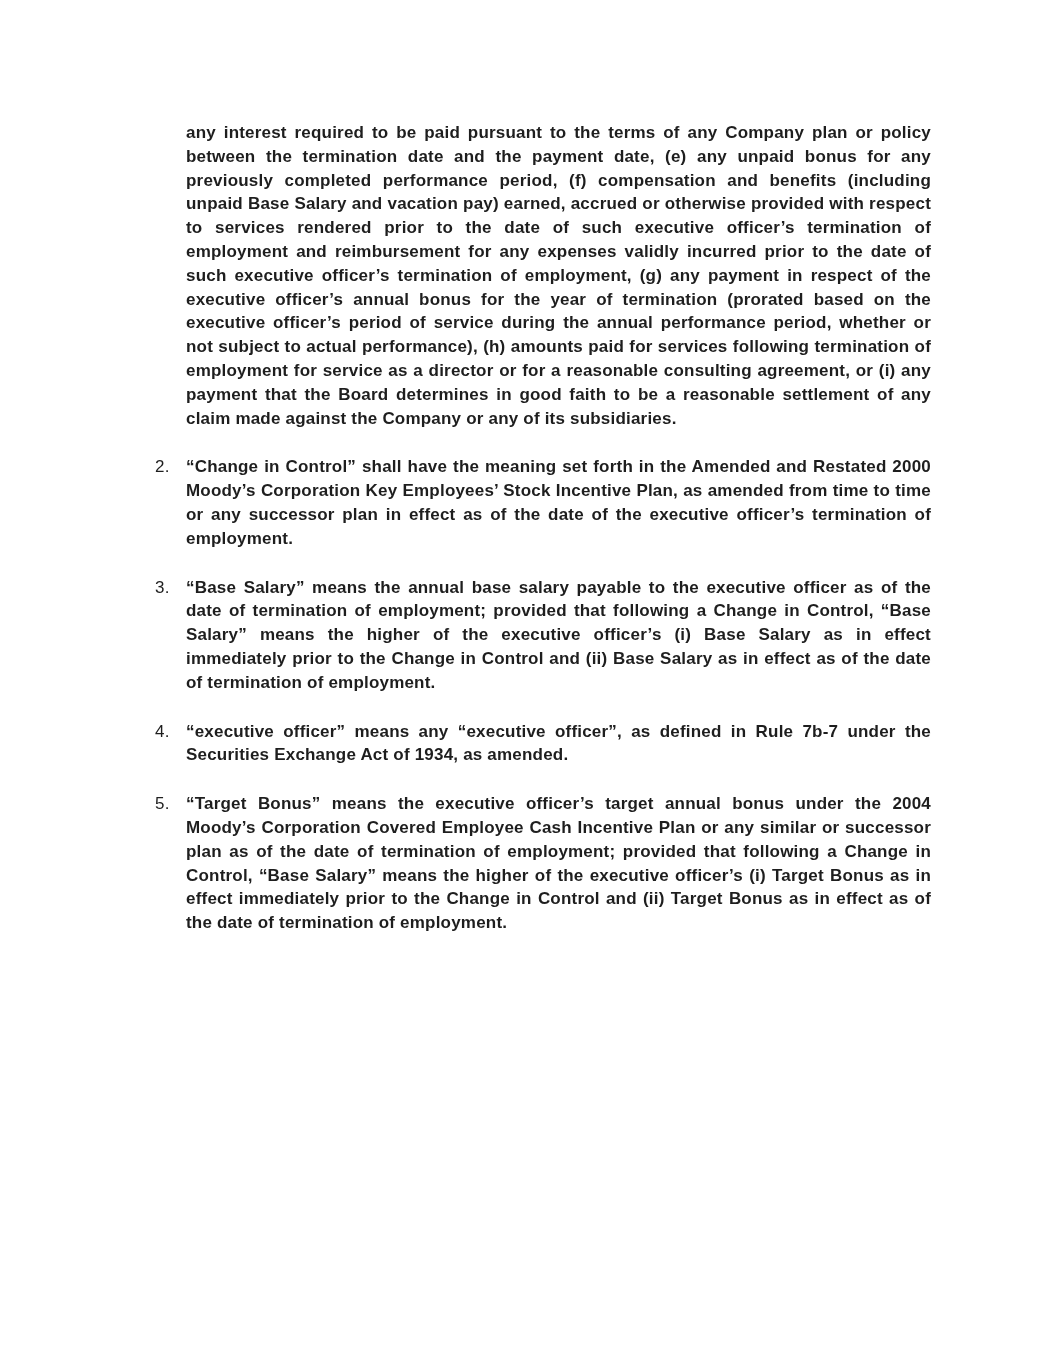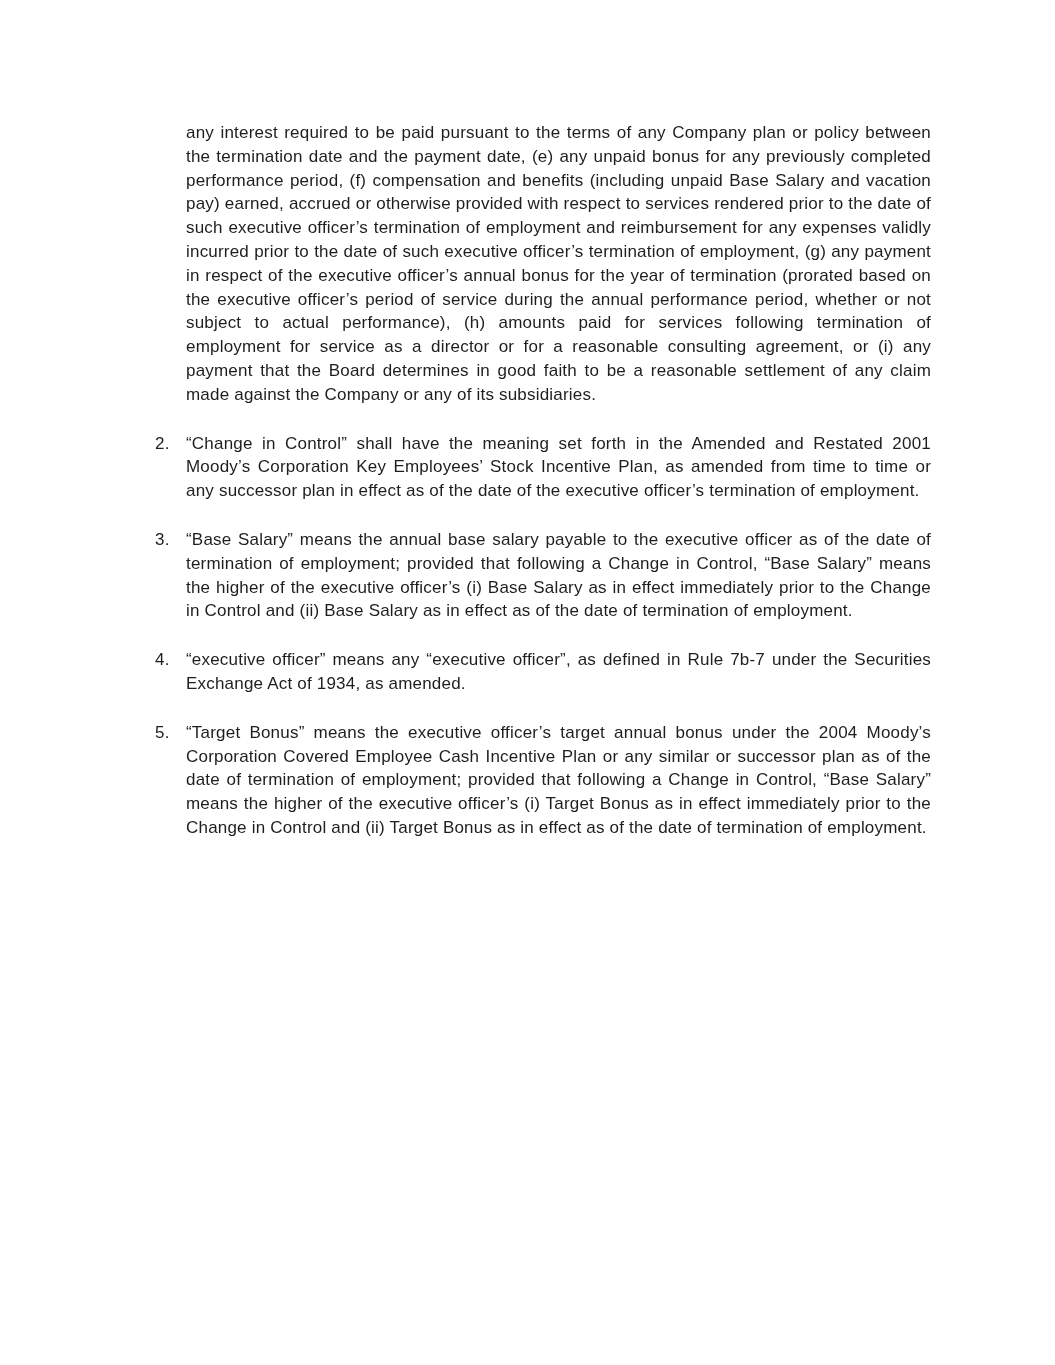--- a/index.html
+++ b/index.html
@@ -21,20 +21,21 @@
     left: 155px;
     top: 121px;
     width: 776px;
   }
   .para {
     margin: 0 0 25px 0;
     font-size: 17px;
     line-height: 23.8px;
     letter-spacing: 0.2px;
     text-align: justify;
+    font-weight: bold;
   }
   .para.cont {
     margin-left: 31px;
   }
   .item {
     display: flex;
     align-items: flex-start;
     margin: 0 0 25px 0;
   }
   .item:last-child {
@@ -55,21 +56,21 @@
 </head>
 <body>
 
 <div class="page">
   <div class="content">
 
     <p class="para cont">any interest required to be paid pursuant to the terms of any Company plan or policy between the termination date and the payment date, (e) any unpaid bonus for any previously completed performance period, (f) compensation and benefits (including unpaid Base Salary and vacation pay) earned, accrued or otherwise provided with respect to services rendered prior to the date of such executive officer’s termination of employment and reimbursement for any expenses validly incurred prior to the date of such executive officer’s termination of employment, (g) any payment in respect of the executive officer’s annual bonus for the year of termination (prorated based on the executive officer’s period of service during the annual performance period, whether or not subject to actual performance), (h) amounts paid for services following termination of employment for service as a director or for a reasonable consulting agreement, or (i) any payment that the Board determines in good faith to be a reasonable settlement of any claim made against the Company or any of its subsidiaries.</p>
 
     <div class="item">
       <span class="num">2.</span>
-      <p class="para body">“Change in Control” shall have the meaning set forth in the Amended and Restated 2001 Moody’s Corporation Key Employees’ Stock Incentive Plan, as amended from time to time or any successor plan in effect as of the date of the executive officer’s termination of employment.</p>
+      <p class="para body">“Change in Control” shall have the meaning set forth in the Amended and Restated 2000 Moody’s Corporation Key Employees’ Stock Incentive Plan, as amended from time to time or any successor plan in effect as of the date of the executive officer’s termination of employment.</p>
     </div>
 
     <div class="item">
       <span class="num">3.</span>
       <p class="para body">“Base Salary” means the annual base salary payable to the executive officer as of the date of termination of employment; provided that following a Change in Control, “Base Salary” means the higher of the executive officer’s (i) Base Salary as in effect immediately prior to the Change in Control and (ii) Base Salary as in effect as of the date of termination of employment.</p>
     </div>
 
     <div class="item">
       <span class="num">4.</span>
       <p class="para body">“executive officer” means any “executive officer”, as defined in Rule 7b-7 under the Securities Exchange Act of 1934, as amended.</p>

